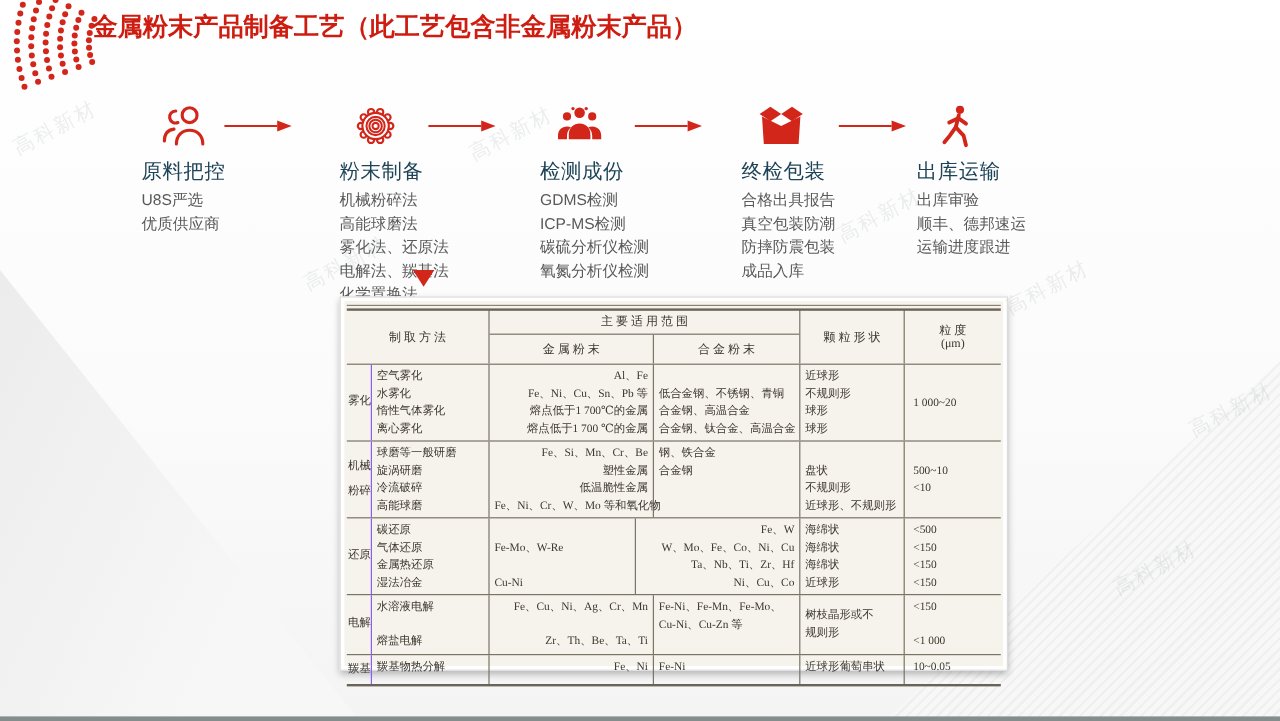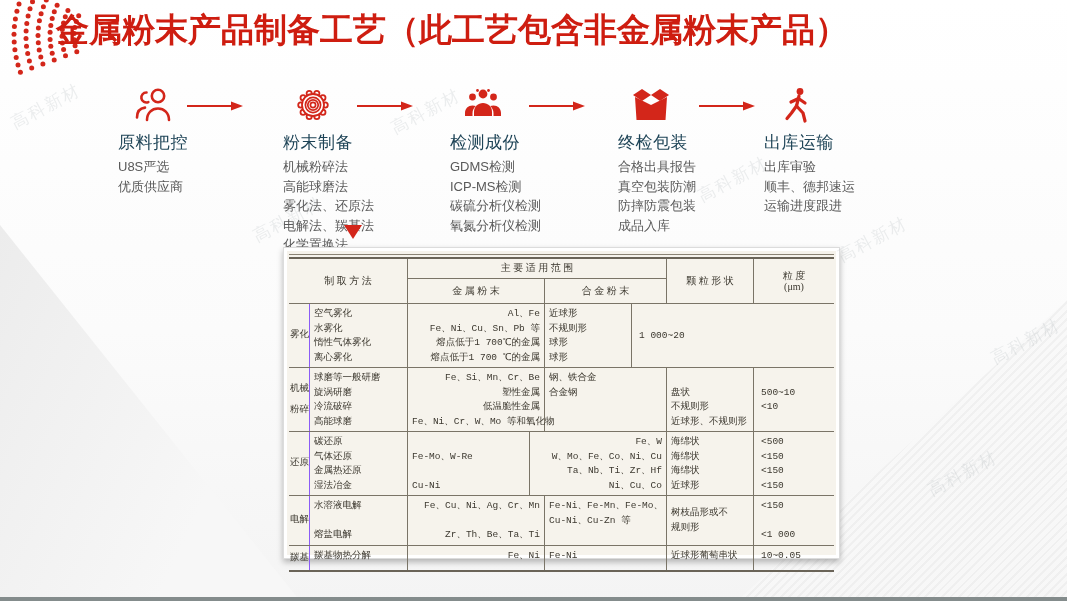--- a/index.html
+++ b/index.html
@@ -12,22 +12,22 @@
      clip-path:polygon(0 0,100% 100%,0 100%);}
   .bg-right{position:absolute;right:0;top:300px;width:330px;height:301px;
      background:repeating-linear-gradient(135deg,#eeeeee 0 2px,#f8f8f8 2px 6px);
      clip-path:polygon(100% 0,100% 100%,0 100%);opacity:.8;}
   .bottom-bar{position:absolute;left:0;bottom:0;width:100%;height:4px;}
   
   .wm{position:absolute;color:#9aa4a8;opacity:.18;font-size:17px;letter-spacing:2px;
       transform:rotate(-28deg);white-space:nowrap;pointer-events:none;}
   
   .logo{position:absolute;left:0;top:0;width:92px;height:80px;}
-  .page-title{position:absolute;left:56px;top:8px;font-family:"Liberation Serif","DejaVu Serif",serif;
-      font-weight:bold;font-size:33px;letter-spacing:0px;white-space:nowrap;}
+  .page-title{position:absolute;left:77px;top:8px;font-family:"Liberation Serif","DejaVu Serif",serif;
+      font-weight:bold;font-size:21px;letter-spacing:0px;white-space:nowrap;}
   
   .step{position:absolute;top:86px;width:160px;}
   .step .icon{display:block;height:40px;}
   .step .icon svg{display:block;}
   .step h3{margin:5px 0 3px 0;font-size:17px;color:#1d4356;font-weight:normal;letter-spacing:.5px;}
   .step ul{list-style:none;margin:2px 0 0 0;padding:0;font-size:13px;color:#595959;line-height:19.5px;}
   .step1{left:118px;} .step2{left:283px;} .step3{left:450px;} .step4{left:618px;} .step5{left:764px;}
   .step1 .icon{padding-left:16px;} .step2 .icon{padding-left:10px;} .step3 .icon{padding-left:12px;}
   .step4 .icon{padding-left:12px;} .step5 .icon{padding-left:14px;}
   .flow-arrow{position:absolute;top:98px;width:58px;height:12px;}
@@ -46,21 +46,21 @@
   .h-method{width:119px;border-right:1px solid #7a7467;display:flex;align-items:center;justify-content:center;box-sizing:border-box;}
   .h-scope-wrap{width:259px;border-right:1px solid #7a7467;box-sizing:border-box;}
   .h-scope{height:20px;border-bottom:1px solid #7a7467;display:flex;align-items:center;justify-content:center;}
   .h-sub{display:flex;height:24px;}
   .h-metal{width:137px;border-right:1px solid #7a7467;display:flex;align-items:center;justify-content:center;box-sizing:border-box;}
   .h-alloy{flex:1;display:flex;align-items:center;justify-content:center;}
   .h-shape{width:87px;border-right:1px solid #7a7467;display:flex;align-items:center;justify-content:center;box-sizing:border-box;}
   .h-size{flex:1;display:flex;flex-direction:column;align-items:center;justify-content:center;line-height:11px;}
   .t-row{display:flex;border-bottom:1px solid #7a7467;font-size:9.5px;line-height:14.5px;}
   .t-row:last-child{border-bottom:none;}
-  .cell{box-sizing:border-box;padding:3px 4px 2px 4px;font-family:Liberation Mono, monospace;}
+  .cell{box-sizing:border-box;padding:3px 4px 2px 4px;}
   .cell.c-group{width:21px;border-right:1px solid #8b5cf6;display:flex;flex-direction:column;
       align-items:flex-start;justify-content:center;padding:2px 1px;}
   .cell.c-group div{margin:3px 0;}
   .cell.c-methods{width:98px;border-right:1px solid #7a7467;}
   .cell.c-metal{width:137px;border-right:1px solid #7a7467;text-align:right;}
   .cell.c-alloy{width:122px;border-right:1px solid #7a7467;}
   .cell.c-shape{width:87px;border-right:1px solid #7a7467;}
   .cell.c-size{flex:1;padding-left:7px;}
   .cell.vcenter{display:flex;flex-direction:column;justify-content:center;}
   .cell div{min-height:14.5px;white-space:nowrap;}
@@ -278,20 +278,26 @@
                 <div>水雾化</div>
                 <div>惰性气体雾化</div>
                 <div>离心雾化</div>
               </div>
               <div class="cell c-metal">
                 <div>Al、Fe</div>
                 <div>Fe、Ni、Cu、Sn、Pb 等</div>
                 <div>熔点低于1 700℃的金属</div>
                 <div>熔点低于1 700 ℃的金属</div>
               </div>
+              <div class="cell c-alloy">
+                <div>&nbsp;</div>
+                <div>低合金钢、不锈钢、青铜</div>
+                <div>合金钢、高温合金</div>
+                <div>合金钢、钛合金、高温合金</div>
+              </div>
               <div class="cell c-shape">
                 <div>近球形</div>
                 <div>不规则形</div>
                 <div>球形</div>
                 <div>球形</div>
               </div>
               <div class="cell c-size vcenter">
                 <div>1 000~20</div>
               </div>
             </div>

